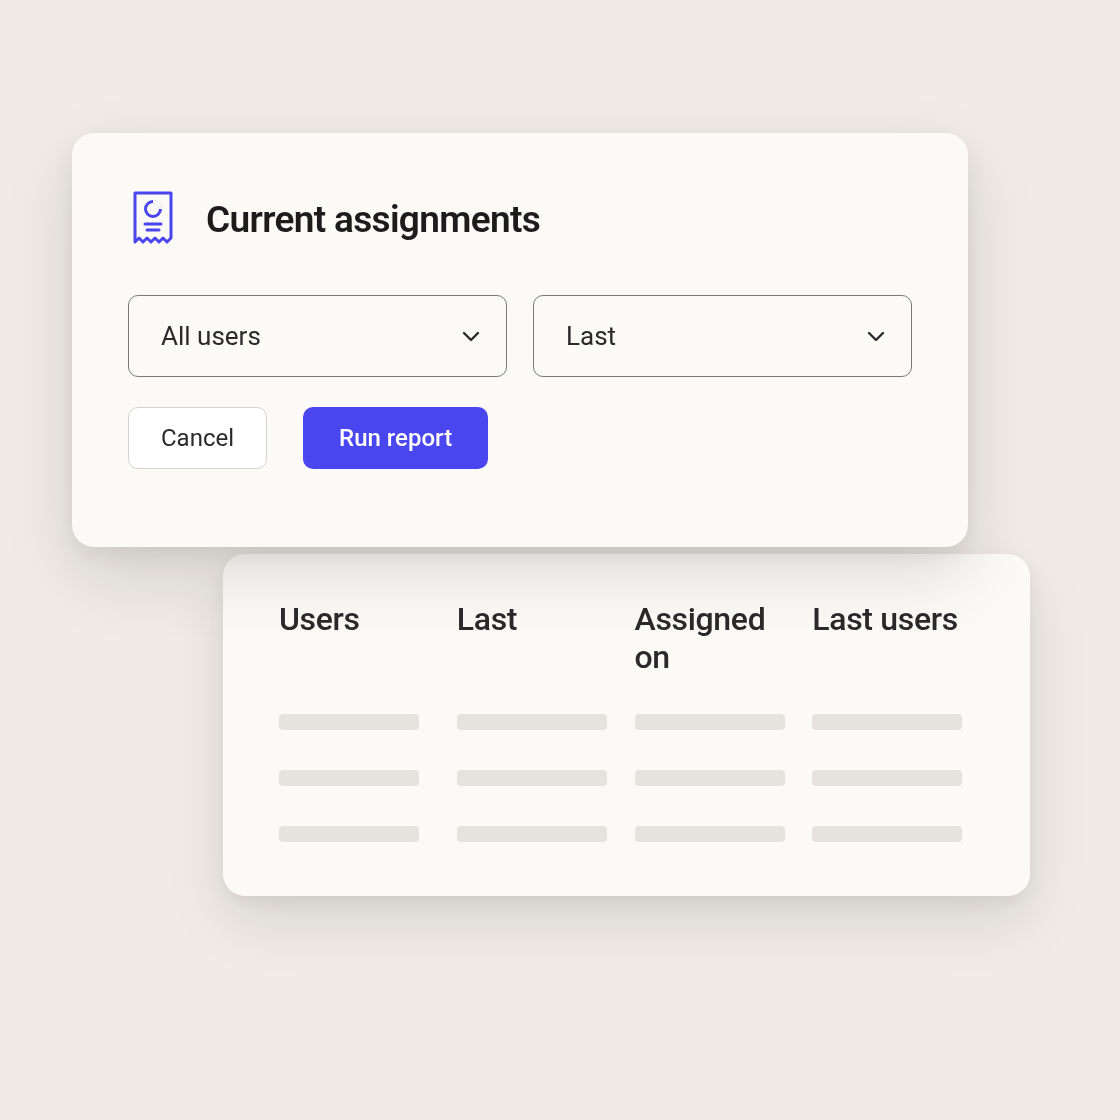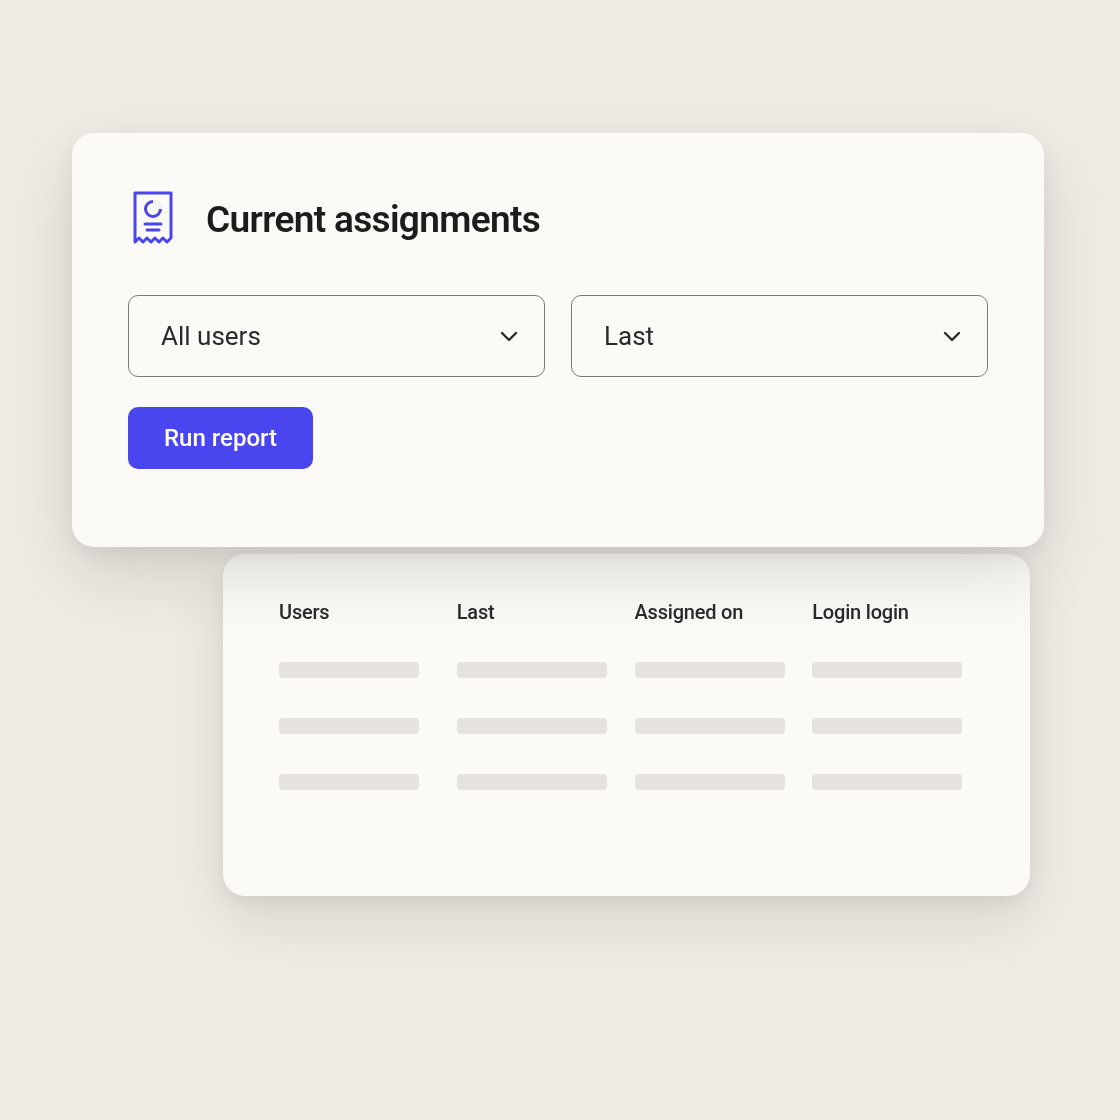--- a/index.html
+++ b/index.html
@@ -36,21 +36,21 @@
       box-shadow: 0 24px 60px rgba(0,0,0,0.10), 0 6px 18px rgba(0,0,0,0.06);
     }
     
     .results-header {
       display: flex;
       gap: 16px;
       margin-bottom: 38px;
     }
     
     .results-header .col-header {
-      font-size: 20px;
+      font-size: 32px;
       font-weight: 500;
       color: #2a2a2a;
       letter-spacing: -0.01em;
     }
     
     .col {
       flex: 1;
       display: flex;
       flex-direction: column;
     }
@@ -71,21 +71,21 @@
     .col-users .skeleton-row { width: 140px; }
     .col-login .skeleton-row { width: 150px; }
     .col-assigned .skeleton-row { width: 150px; }
     .col-lastlogin .skeleton-row { width: 150px; }
     
     
     .controls-card {
       position: absolute;
       left: 72px;
       top: 133px;
-      width: 972px;
+      width: 896px;
       height: 414px;
       background: #fcfaf6;
       border-radius: 22px;
       padding: 58px 56px 50px 56px;
       box-shadow: 0 28px 70px rgba(0,0,0,0.12), 0 8px 22px rgba(0,0,0,0.06);
     }
     
     .card-header {
       display: flex;
       align-items: center;
@@ -180,21 +180,21 @@
       <div class="col col-users">
         <div class="col-header">Users</div>
       </div>
       <div class="col col-login">
         <div class="col-header">Last</div>
       </div>
       <div class="col col-assigned">
         <div class="col-header">Assigned on</div>
       </div>
       <div class="col col-lastlogin">
-        <div class="col-header">Login login</div>
+        <div class="col-header">Last users</div>
       </div>
     </div>
     <div class="results-body">
       <div class="col col-users">
         <div class="skeleton-row"></div>
         <div class="skeleton-row"></div>
         <div class="skeleton-row"></div>
       </div>
       <div class="col col-login">
         <div class="skeleton-row"></div>
@@ -241,17 +241,18 @@
         <span class="select-label">Last</span>
         <span class="chevron">
           <svg width="22" height="22" viewBox="0 0 22 22" fill="none">
             <path d="M4 8 L11 15 L18 8" stroke="#2a2a2a" stroke-width="2.4" stroke-linecap="round" stroke-linejoin="round"></path>
           </svg>
         </span>
       </div>
     </div>
 
     <div class="actions-row">
+      <button class="btn btn-cancel">Cancel</button>
       <button class="btn btn-primary">Run report</button>
     </div>
   </div>
 
 </div>
 
 </body></html>

